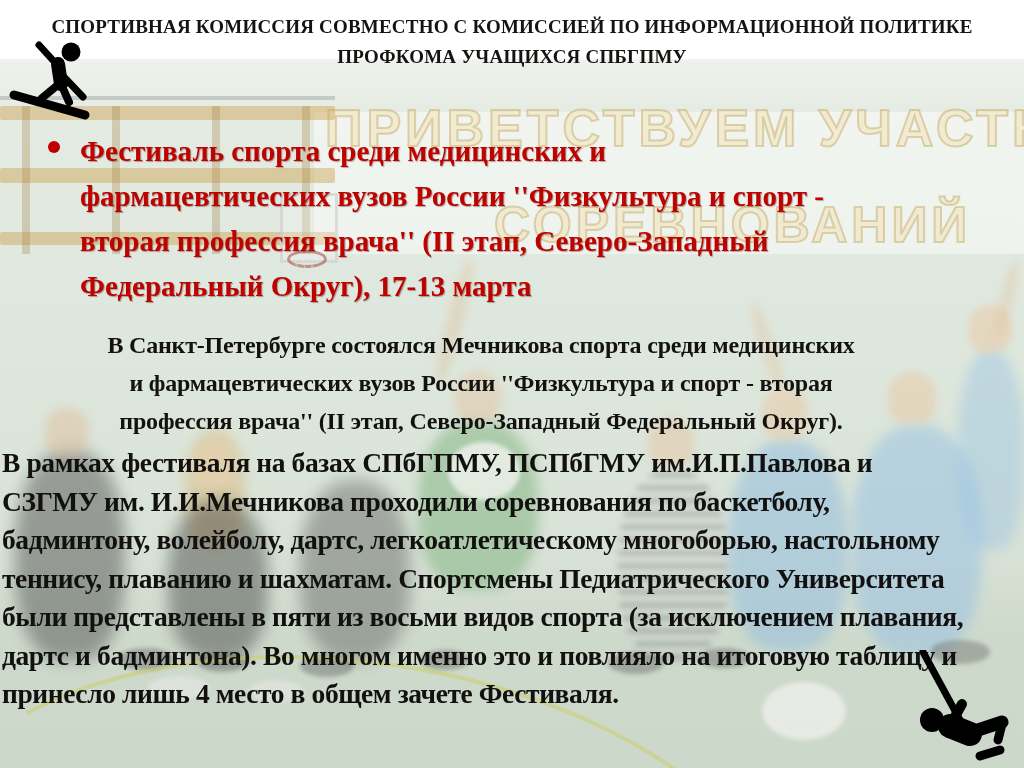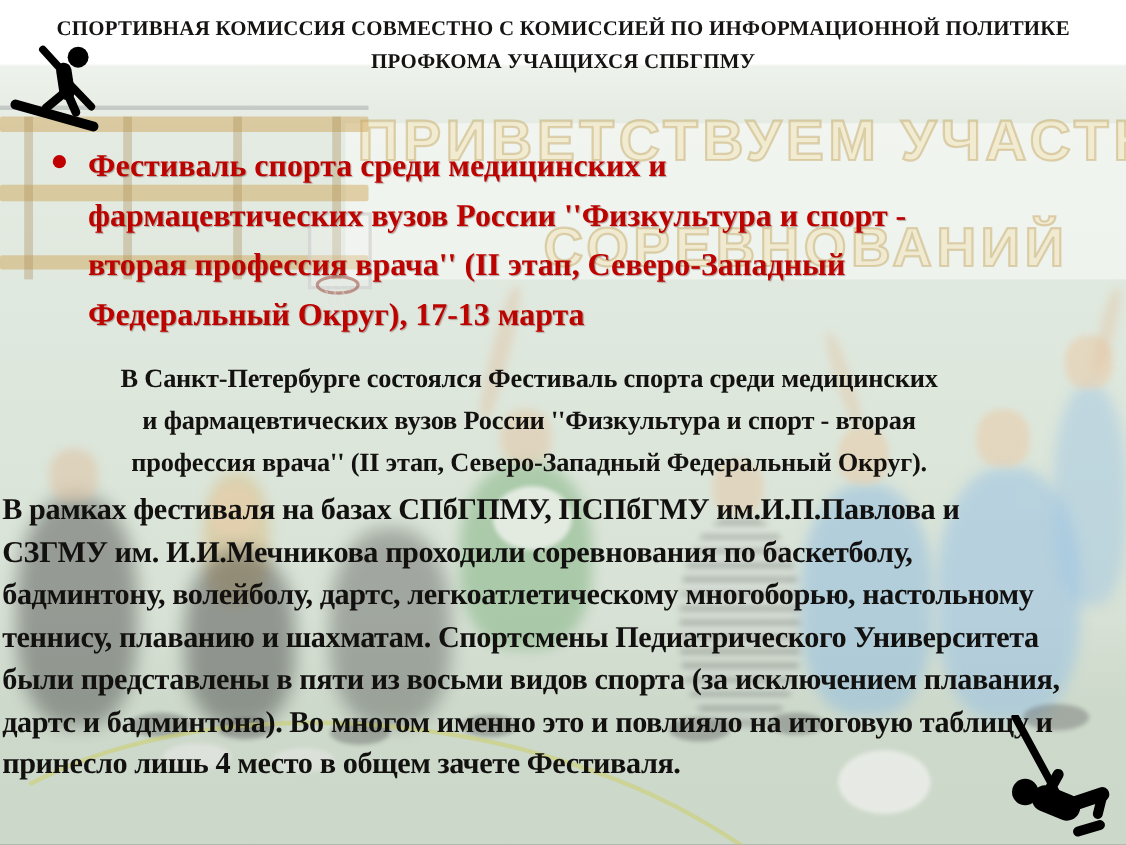--- a/index.html
+++ b/index.html
@@ -146,21 +146,21 @@
       </g>
     </svg>
   </div>
 
   <div class="abs bullet"></div>
   <div class="abs headline">Фестиваль спорта среди медицинских и
 фармацевтических вузов России ''Физкультура и спорт -
 вторая профессия врача'' (II этап, Северо-Западный
 Федеральный Округ), 17-13 марта</div>
 
-  <div class="abs subheadline">В Санкт-Петербурге состоялся Фестиваль спорта среди медицинских
+  <div class="abs subheadline">В Санкт-Петербурге состоялся Мечникова спорта среди медицинских
 и фармацевтических вузов России ''Физкультура и спорт - вторая
 профессия врача'' (II этап, Северо-Западный Федеральный Округ).</div>
 
   <div class="abs bodytext">В рамках фестиваля на базах СПбГПМУ, ПСПбГМУ им.И.П.Павлова и
 СЗГМУ им. И.И.Мечникова проходили соревнования по баскетболу,
 бадминтону, волейболу, дартс, легкоатлетическому многоборью, настольному
 теннису, плаванию и шахматам. Спортсмены Педиатрического Университета
 были представлены в пяти из восьми видов спорта (за исключением плавания,
 дартс и бадминтона). Во многом именно это и повлияло на итоговую таблицу и
 принесло лишь 4 место в общем зачете Фестиваля.</div>

